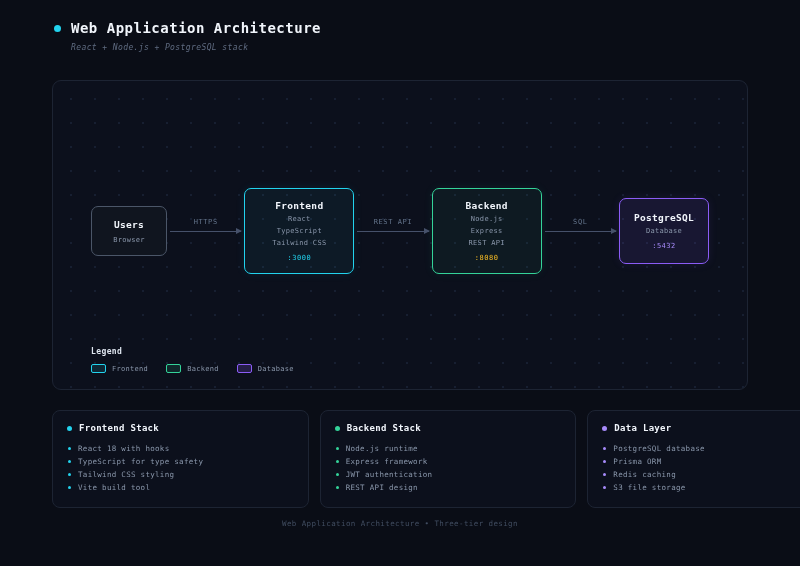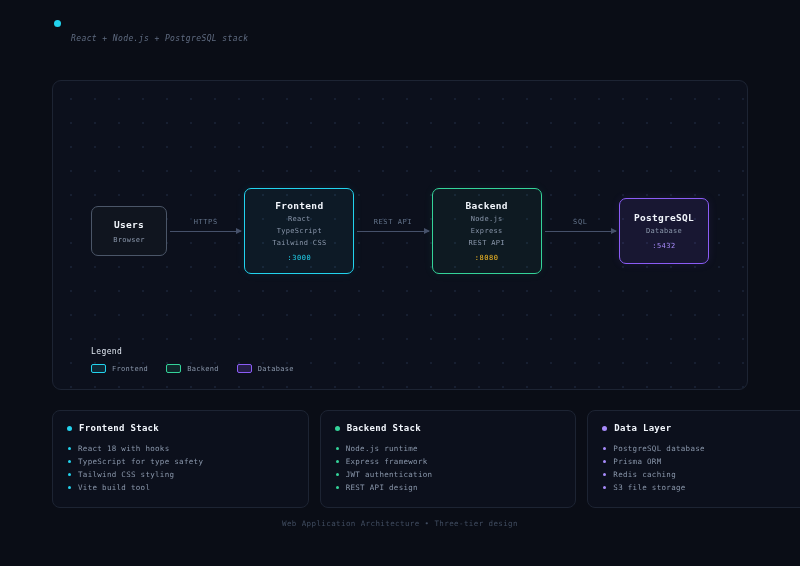--- a/index.html
+++ b/index.html
@@ -54,21 +54,21 @@
     border-top:3.5px solid transparent;
     border-bottom:3.5px solid transparent;
   }
   .edge-label {
     position:absolute; bottom:6px; left:0; width:100%;
     text-align:center; font-size:7px; color:#64748b; letter-spacing:0.6px; white-space:nowrap;
   }
 
   
   .legend { position:absolute; left:38px; bottom:16px; }
-  .legend-title { font-size:8px; font-weight:normal; color:#dfe6f0; letter-spacing:0.4px; }
+  .legend-title { font-size:8px; font-weight:bold; color:#dfe6f0; letter-spacing:0.4px; }
   .legend-items { display:flex; gap:18px; margin-top:8px; align-items:center; }
   .legend-item { display:flex; align-items:center; gap:6px; }
   .legend-swatch { width:15px; height:9px; border-radius:2px; border:1px solid var(--accent,#8a97ab); }
   .sw-0 { background:rgba(34,211,238,0.12); }
   .sw-1 { background:rgba(52,211,153,0.12); }
   .sw-2 { background:rgba(139,92,246,0.20); }
   .legend-label { font-size:7px; color:#8a97ab; letter-spacing:0.3px; }
 
   
   .cards { position:absolute; left:52px; top:410px; width:792px; display:flex; gap:11px; }
@@ -96,20 +96,21 @@
   }
 </style>
 </head>
 <body>
 
 <div class="page">
 
   <div class="header">
     <div class="title-row">
       <span class="title-dot" style="--accent: #22d3ee; background: rgb(34, 211, 238);"></span>
+      <h1 class="page-title">Web Application Architecture</h1>
     </div>
     <p class="page-subtitle">React + Node.js + PostgreSQL stack</p>
   </div>
 
   <div class="diagram-panel">
     <div class="flow">
 
       <div class="node n-users" style="--accent: #4b5668;">
         <div class="node-title">Users</div>
         <div class="node-line">Browser</div>

